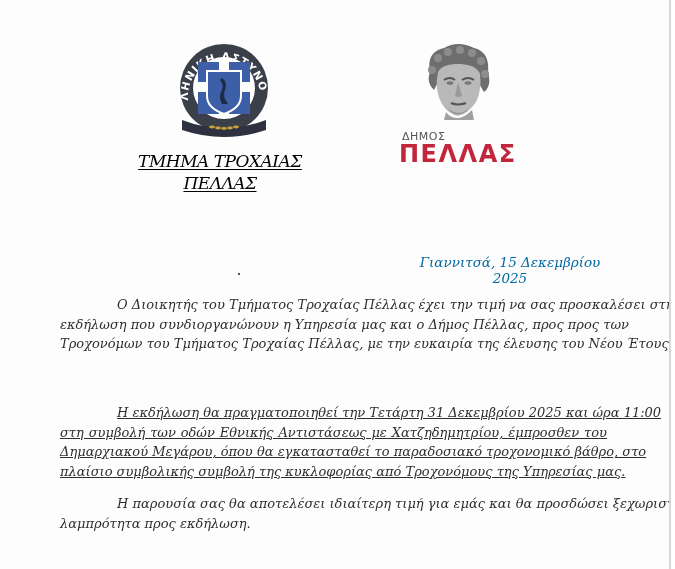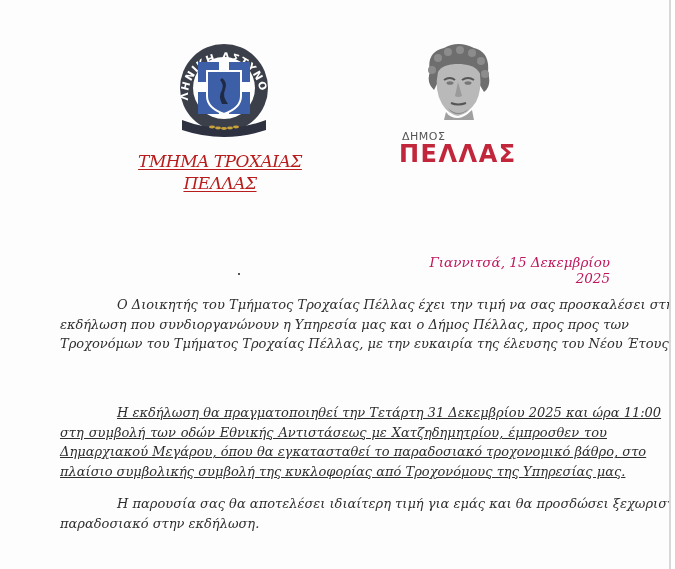--- a/index.html
+++ b/index.html
@@ -46,21 +46,21 @@
     .dept-title {
       position: absolute;
       left: 130px;
       top: 150px;
       width: 180px;
       text-align: center;
       font-family: "DejaVu Serif", serif;
       font-style: italic;
       font-size: 17px;
       line-height: 22px;
-      color: #b91c1c;
+      color: #000000;
       letter-spacing: -0.5px;
     }
     .dept-title span {
       display: block;
       text-decoration: underline;
       text-underline-offset: 2px;
     }
 
     
     .muni-head {
@@ -97,24 +97,24 @@
       width: 2px;
       height: 2px;
       background: #555;
     }
 
     .date-line {
       position: absolute;
       left: 410px;
       top: 254px;
       width: 200px;
-      text-align: right;
+      text-align: center;
       font-style: italic;
       font-size: 13.5px;
-      color: #be185d;
+      color: #0369a1;
     }
 
     .para {
       position: absolute;
       left: 60px;
       width: 547px;
       font-style: italic;
       font-size: 13px;
       line-height: 19.5px;
       color: #2e2e2e;
@@ -218,18 +218,18 @@
 
   <div class="para para-2">
     <span class="line first">Η εκδήλωση θα πραγματοποιηθεί την Τετάρτη 31 Δεκεμβρίου 2025 και ώρα 11:00</span>
     <span class="line">στη συμβολή των οδών Εθνικής Αντιστάσεως με Χατζηδημητρίου, έμπροσθεν του</span>
     <span class="line">Δημαρχιακού Μεγάρου, όπου θα εγκατασταθεί το παραδοσιακό τροχονομικό βάθρο, στο</span>
     <span class="line last">πλαίσιο συμβολικής συμβολή της κυκλοφορίας από Τροχονόμους της Υπηρεσίας μας.</span>
   </div>
 
   <div class="para para-3">
     <span class="line first">Η παρουσία σας θα αποτελέσει ιδιαίτερη τιμή για εμάς και θα προσδώσει ξεχωριστή</span>
-    <span class="line last">παραδοσιακό στην εκδήλωση.</span>
+    <span class="line last">λαμπρότητα προς εκδήλωση.</span>
   </div>
 
   <div class="right-edge"></div>
   <div class="right-margin"></div>
 </div>
 
 </body></html>

